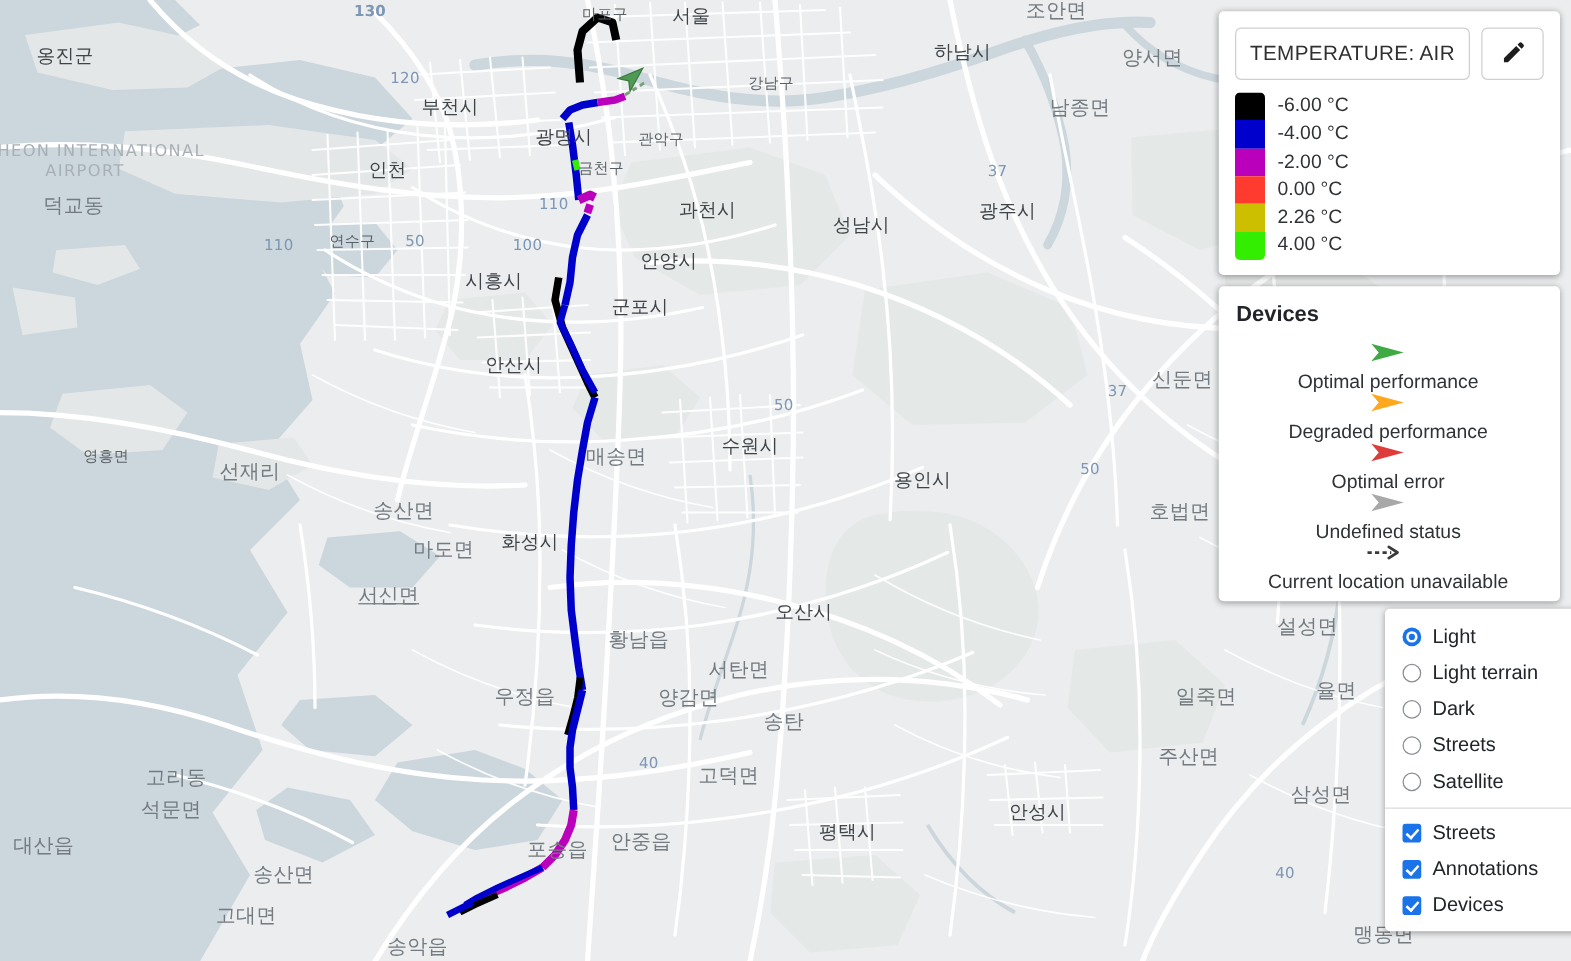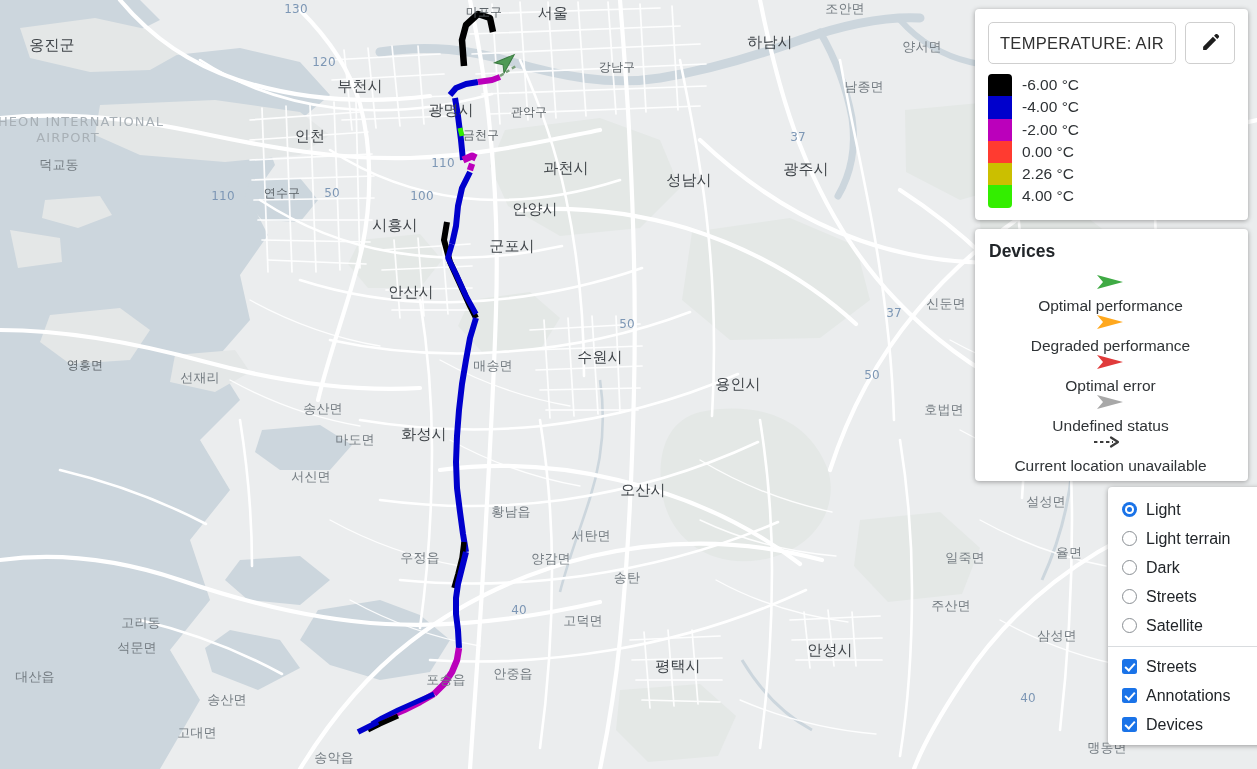--- a/index.html
+++ b/index.html
@@ -19,21 +19,21 @@
     position: absolute;
     color: #4a5055;
     font-family: "DejaVu Sans", sans-serif;
     white-space: nowrap;
     transform: translate(-50%, -50%);
     pointer-events: none;
     letter-spacing: .2px;
   }
   .map-label.kr  { font-size: 15px; color: #3f4449; }
   .map-label.kr-s{ font-size: 12px; color: #5a6166; }
-  .map-label.kr-xs{font-size: 13px; color: #737b81; }
+  .map-label.kr-xs{font-size: 16px; color: #737b81; }
   .map-label.road{ font-size: 12px; color: #7d97b5; }
   .map-label.place-lat { font-size: 13px; color: #a8b0b6; letter-spacing: 1.1px; }
 
   
   .panel {
     position: absolute;
     background: #ffffff;
     border-radius: 4px;
     box-shadow: 0 1px 5px rgba(0,0,0,.35);
     box-sizing: border-box;
@@ -288,21 +288,21 @@
           <path d="M500,76 L516,66" stroke="#7aa07a" stroke-width="2.4" stroke-dasharray="4 3" fill="none"></path>
           <g transform="translate(506,62) rotate(-42)">
             <path d="M-9,-7 L11,0 L-9,7 L-4,0 Z" fill="#4f9a55" stroke="#3a7a40" stroke-width="1"></path>
           </g>
         </g>
       </g>
     </svg>
 
     <div id="map-labels">
         <div class="map-label kr" style="left: 52px; top: 45px;">옹진군</div>
-        <div class="map-label road" style="left: 296px; top: 9px;">130</div>
+        <div class="map-label road" style="left: 296px; top: 9px; font-weight: bold;">130</div>
         <div class="map-label road" style="left: 324px; top: 62px;">120</div>
         <div class="map-label kr" style="left: 360px; top: 86px;">부천시</div>
         <div class="map-label kr-s" style="left: 484px; top: 12px;">마포구</div>
         <div class="map-label kr" style="left: 553px; top: 13px;">서울</div>
         <div class="map-label kr" style="left: 770px; top: 42px;">하남시</div>
         <div class="map-label kr-xs" style="left: 845px; top: 9px;">조안면</div>
         <div class="map-label kr-xs" style="left: 922px; top: 47px;">양서면</div>
         <div class="map-label kr-xs" style="left: 864px; top: 87px;">남종면</div>
         <div class="map-label kr-s" style="left: 617px; top: 67px;">강남구</div>
         <div class="map-label kr" style="left: 451px; top: 110px;">광명시</div>
@@ -331,21 +331,21 @@
         <div class="map-label road" style="left: 872px; top: 375px;">50</div>
         <div class="map-label kr" style="left: 600px; top: 357px;">수원시</div>
         <div class="map-label kr" style="left: 738px; top: 384px;">용인시</div>
         <div class="map-label kr-xs" style="left: 944px; top: 410px;">호법면</div>
         <div class="map-label kr-s" style="left: 85px; top: 365px;">영흥면</div>
         <div class="map-label kr-xs" style="left: 200px; top: 378px;">선재리</div>
         <div class="map-label kr-xs" style="left: 493px; top: 366px;">매송면</div>
         <div class="map-label kr-xs" style="left: 323px; top: 409px;">송산면</div>
         <div class="map-label kr" style="left: 424px; top: 434px;">화성시</div>
         <div class="map-label kr-xs" style="left: 355px; top: 440px;">마도면</div>
-        <div class="map-label kr-xs" style="left: 311px; top: 477px;">서신면</div>
+        <div class="map-label kr-xs" style="left: 311px; top: 477px; text-decoration: underline;">서신면</div>
         <div class="map-label kr" style="left: 643px; top: 490px;">오산시</div>
         <div class="map-label kr-xs" style="left: 511px; top: 512px;">황남읍</div>
         <div class="map-label kr-xs" style="left: 591px; top: 536px;">서탄면</div>
         <div class="map-label kr-xs" style="left: 551px; top: 559px;">양감면</div>
         <div class="map-label kr-xs" style="left: 420px; top: 558px;">우정읍</div>
         <div class="map-label kr-xs" style="left: 627px; top: 578px;">송탄</div>
         <div class="map-label kr-xs" style="left: 1046px; top: 502px;">설성면</div>
         <div class="map-label kr-xs" style="left: 965px; top: 558px;">일죽면</div>
         <div class="map-label kr-xs" style="left: 1069px; top: 553px;">율면</div>
         <div class="map-label kr-xs" style="left: 951px; top: 606px;">주산면</div>

